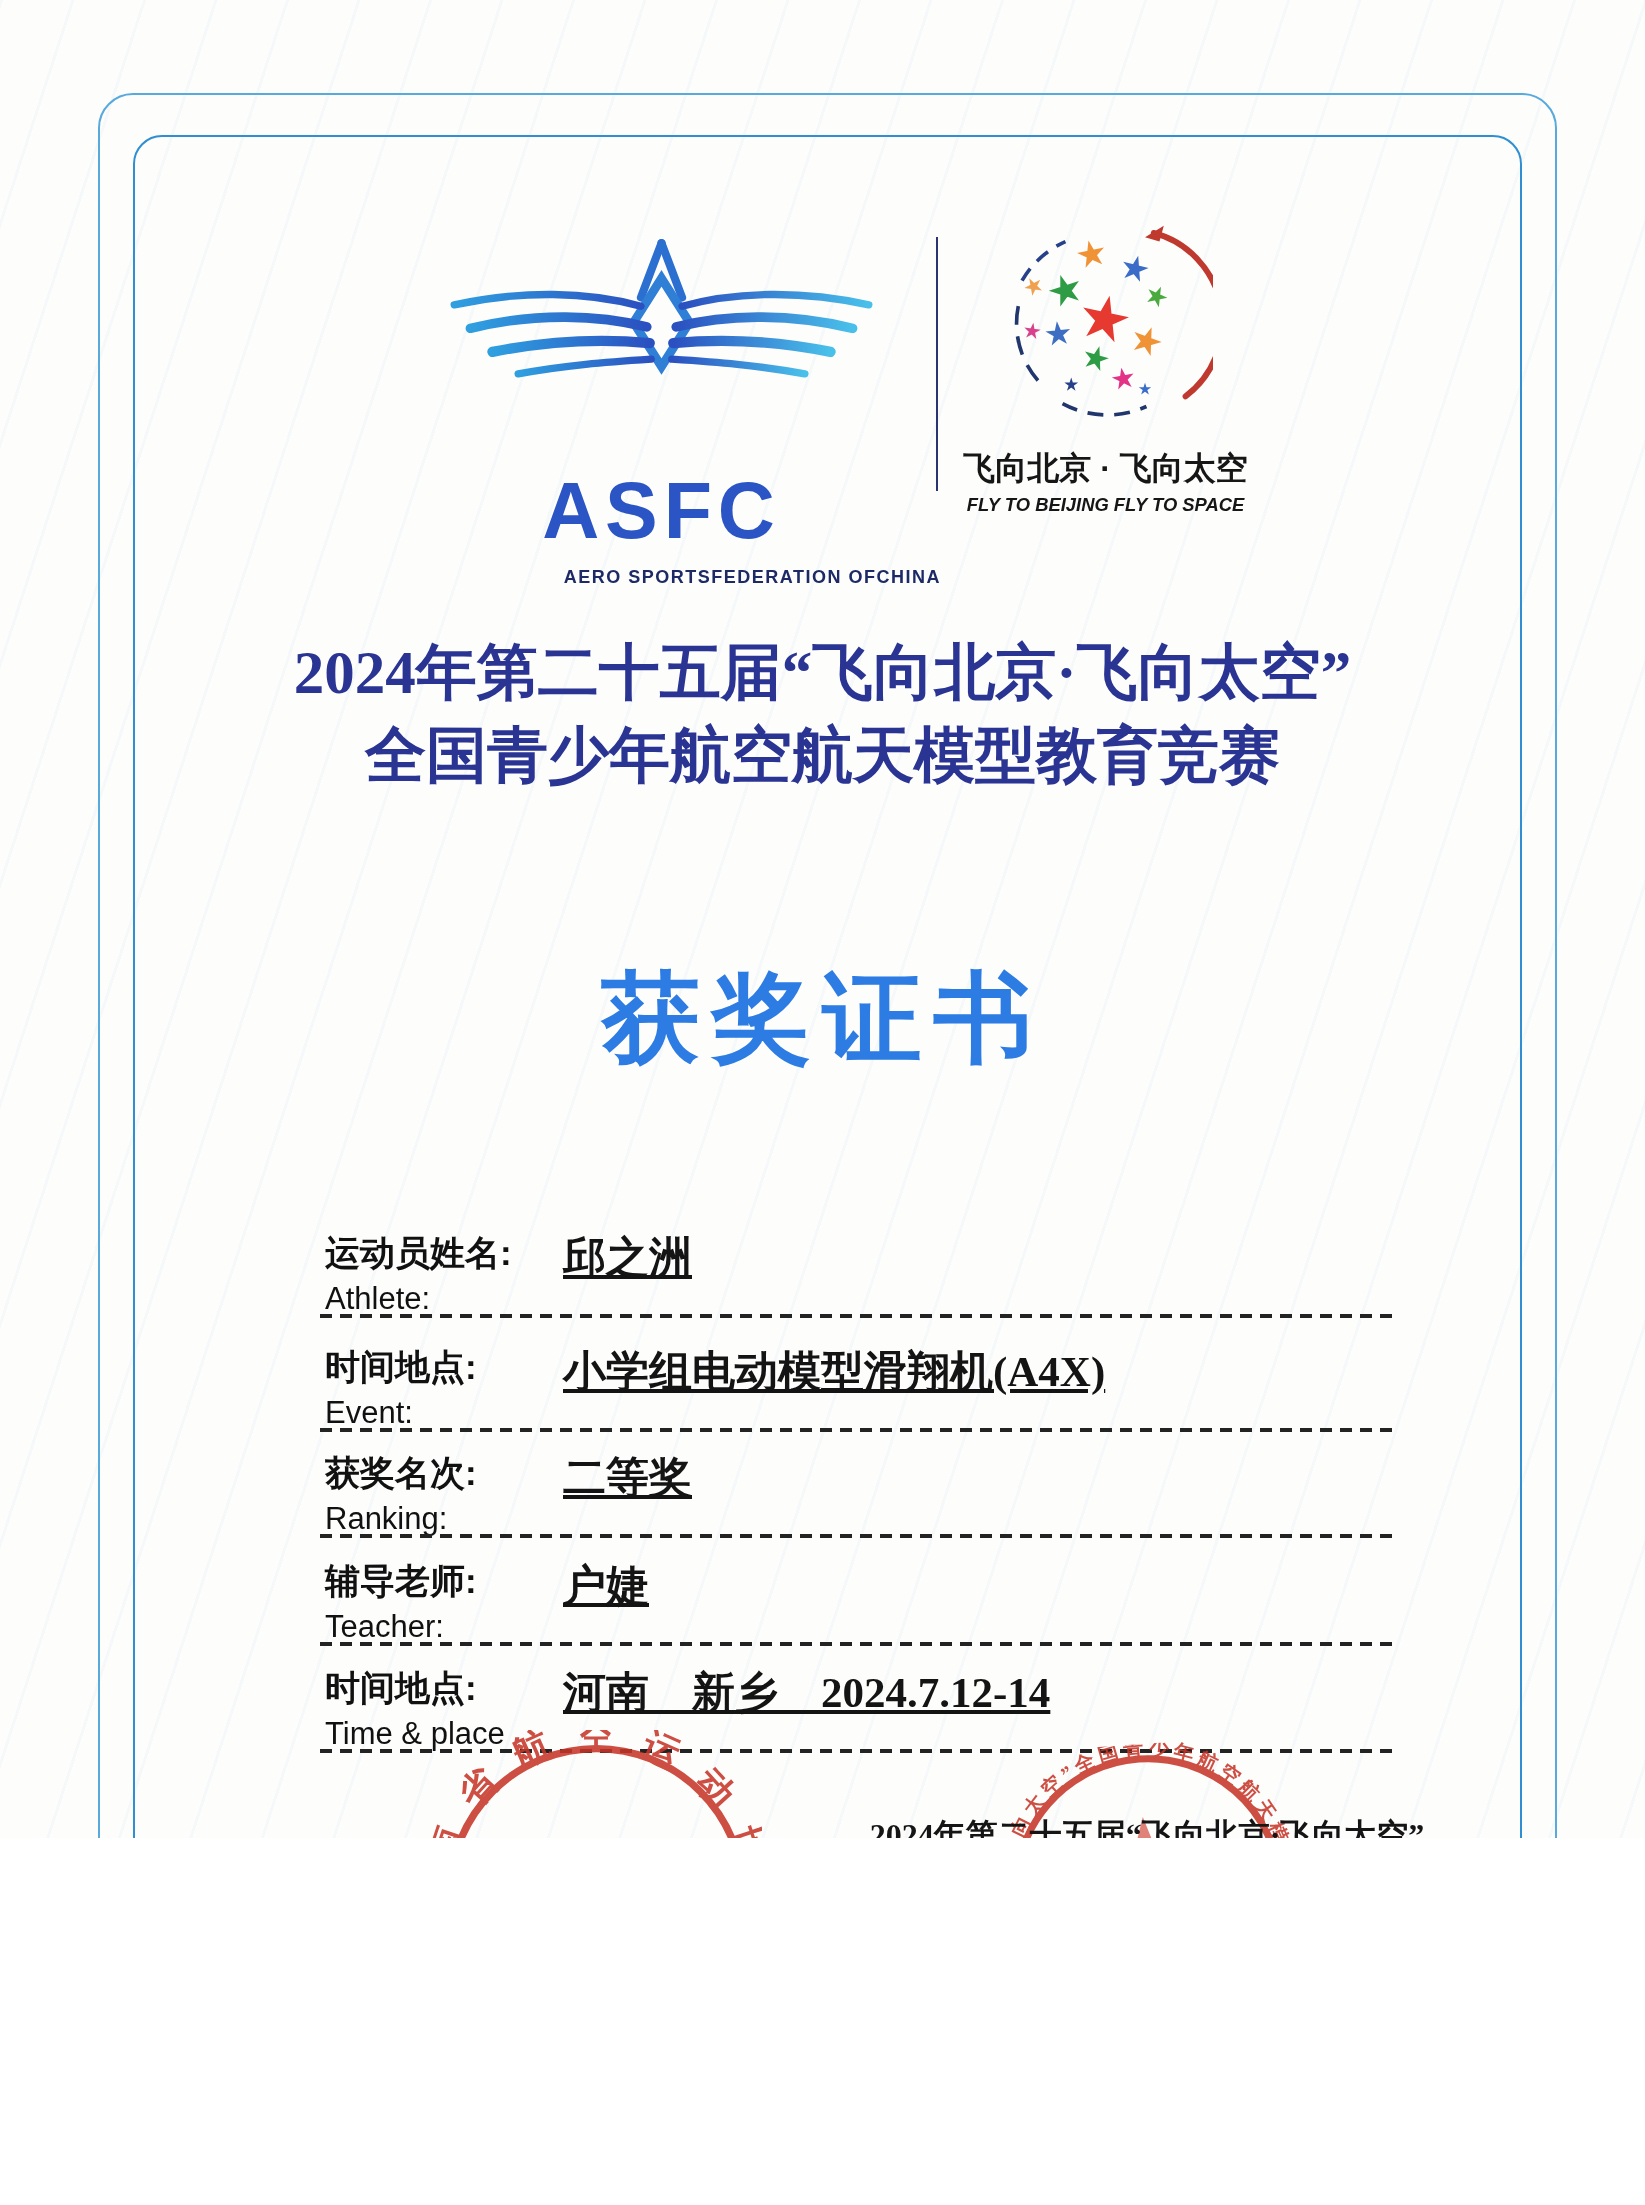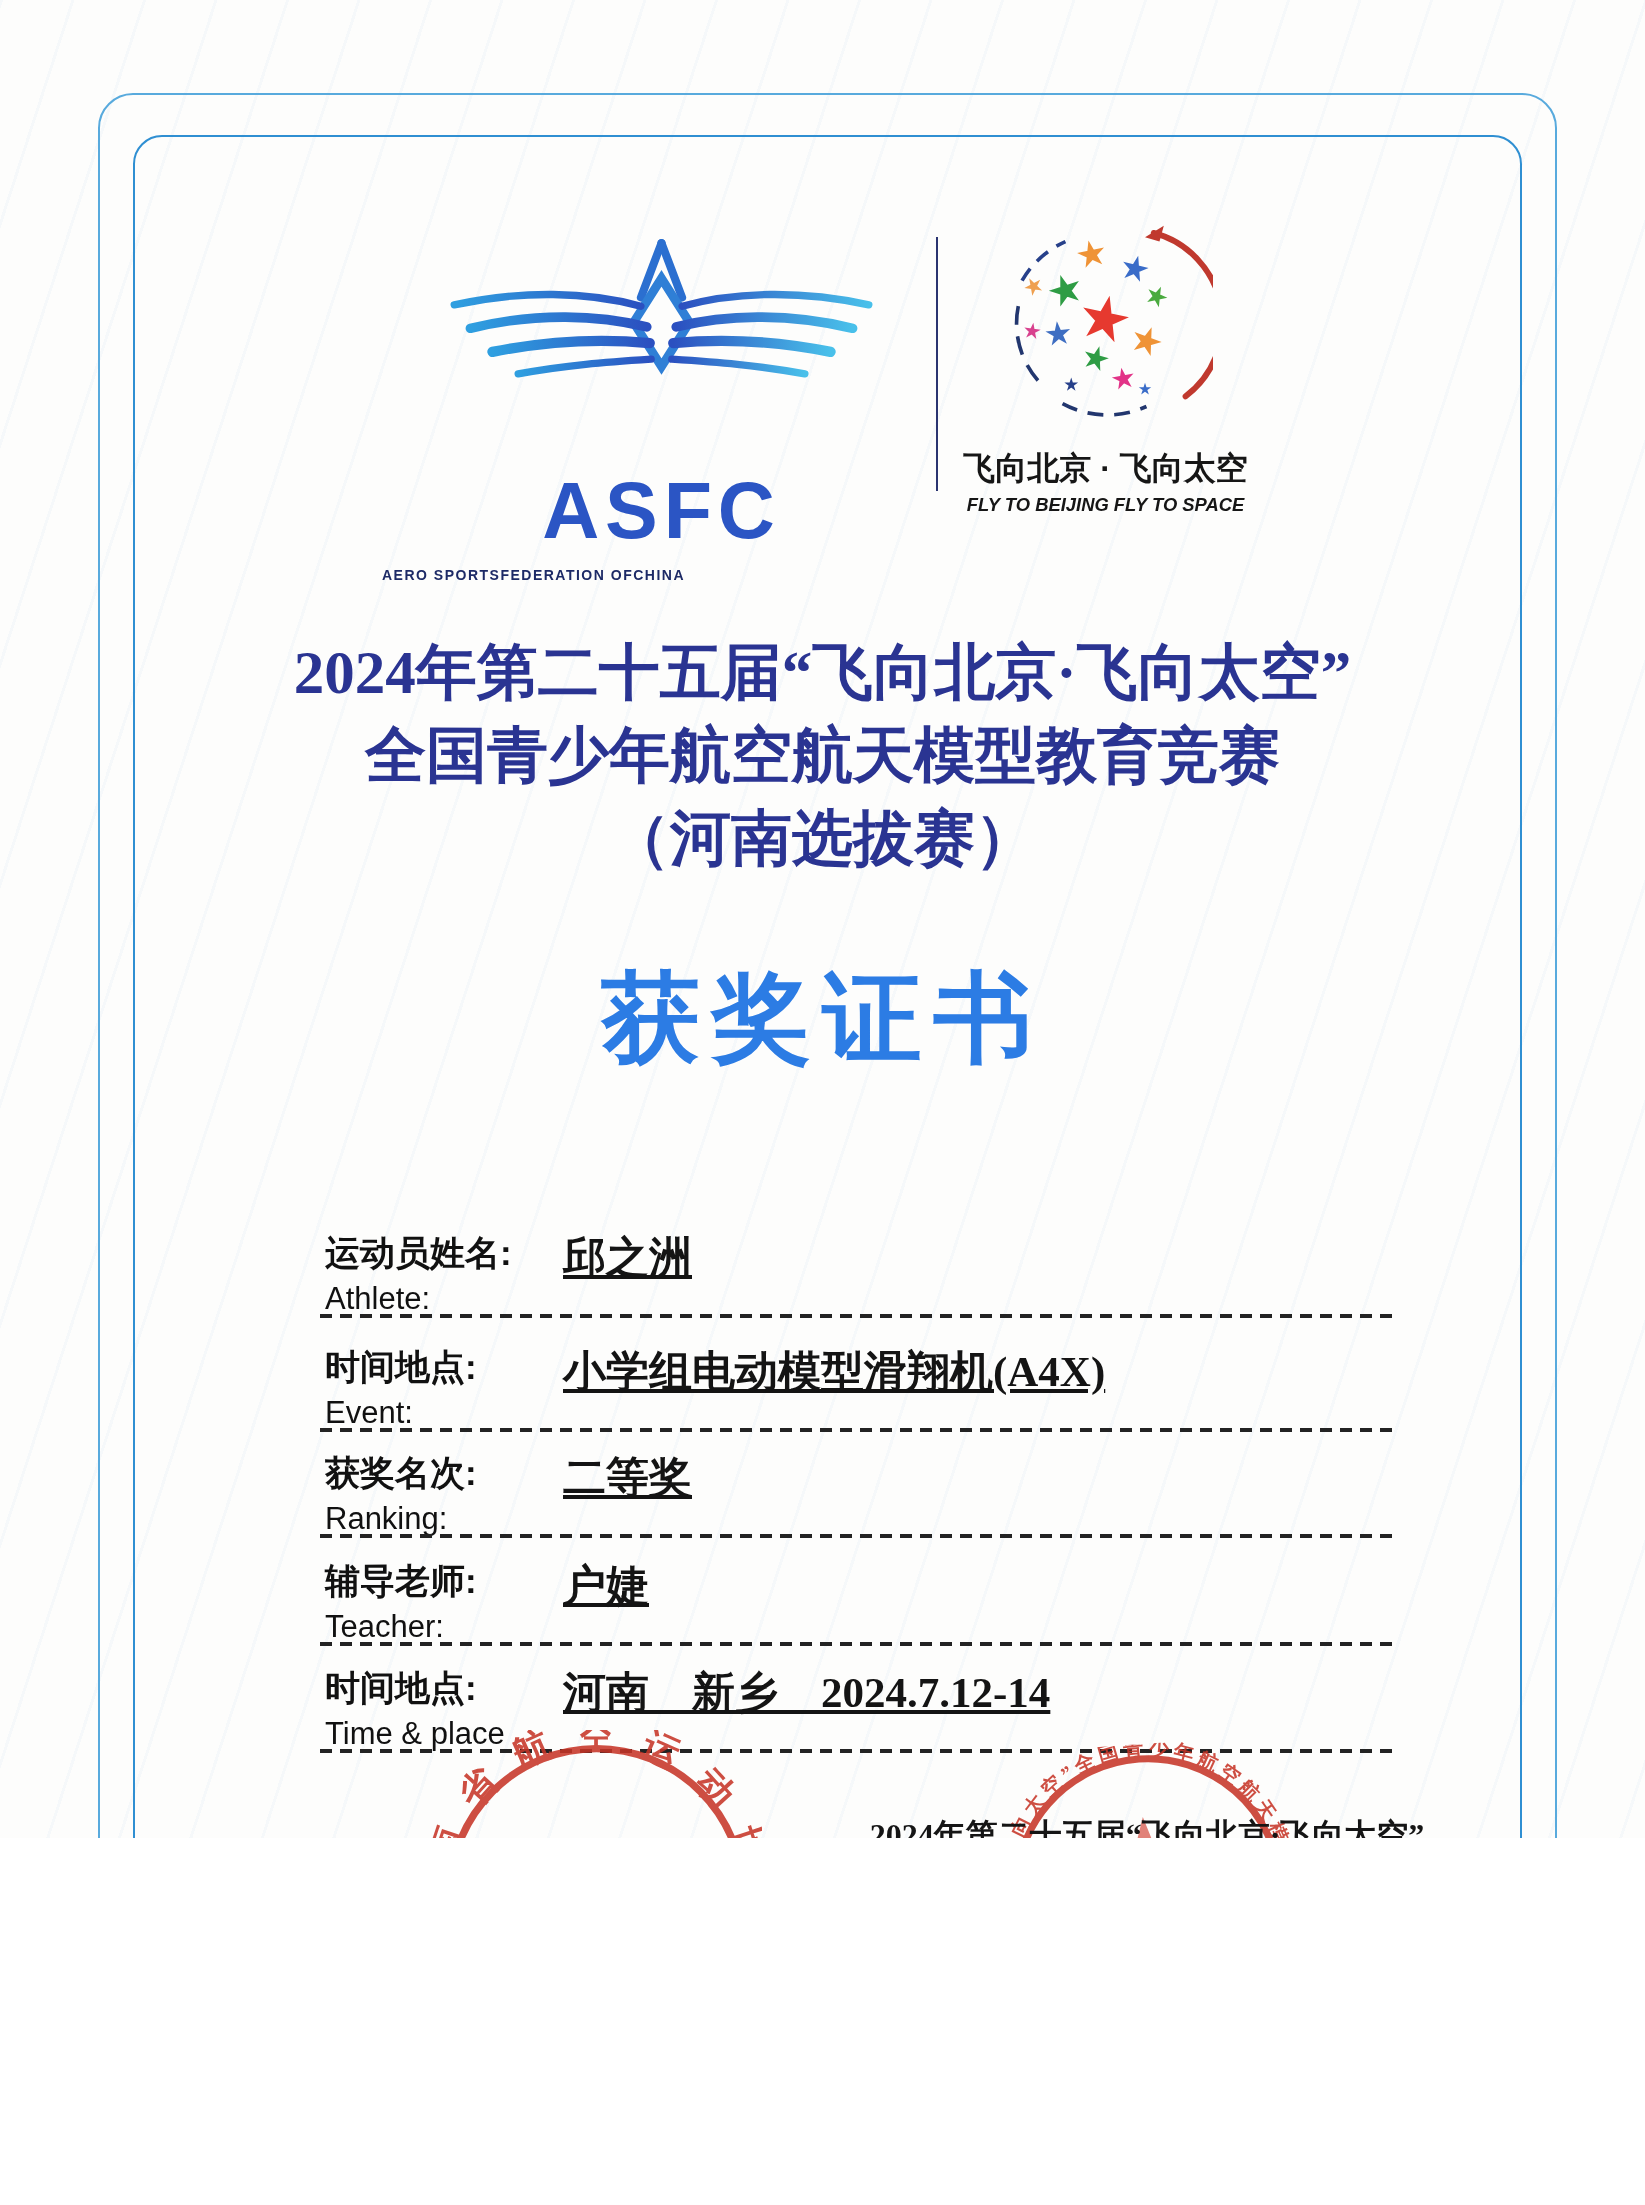--- a/index.html
+++ b/index.html
@@ -10,22 +10,22 @@
   
   .border-outer{position:absolute;left:98px;top:93px;width:1455px;height:2044px;
         border:2.2px solid #58aadd;border-radius:35px;z-index:2;}
   .border-inner{position:absolute;left:133px;top:135px;width:1385px;height:1969px;
         border:2.9px solid #2f8fd2;border-radius:29px;z-index:2;}
   
   .asfc-logo{position:absolute;left:441px;top:234px;width:441px;height:221px;z-index:3;}
   .asfc-acronym{position:absolute;left:441px;top:465px;width:441px;text-align:center;
         font-size:79px;font-weight:bold;letter-spacing:5.9px;color:#2b55c4;z-index:3;
         font-family:"Liberation Sans",sans-serif;}
-  .asfc-subtitle{position:absolute;left:382px;top:567px;width:559px;text-align:left;
-        font-size:14px;font-weight:bold;letter-spacing:1.5px;color:#1d2a66;z-index:3;}
+  .asfc-subtitle{position:absolute;left:382px;top:567px;width:559px;text-align:right;
+        font-size:18px;font-weight:bold;letter-spacing:1.5px;color:#1d2a66;z-index:3;}
   .logo-divider{position:absolute;left:936px;top:237px;width:2.2px;height:254px;background:#2a3470;z-index:3;}
   .globe-logo{position:absolute;left:996px;top:217px;width:217px;height:217px;z-index:3;}
   .fly-cn{position:absolute;left:951px;top:447px;width:309px;text-align:center;
         font-size:32px;font-weight:bold;color:#161616;z-index:3;}
   .fly-en{position:absolute;left:951px;top:494px;width:309px;text-align:center;
         font-size:18.4px;font-weight:bold;font-style:italic;color:#161616;z-index:3;}
   
   .title{position:absolute;left:124px;top:631px;width:1397px;text-align:center;z-index:3;
         font-family:"Liberation Serif",serif;font-weight:bold;color:#2a3492;
         font-size:61px;line-height:83px;}
@@ -118,21 +118,20 @@
     <use href="#starp" transform="translate(50,158) rotate(8) scale(12)" fill="#d8418e"></use>
     <use href="#starp" transform="translate(104,232) rotate(0) scale(10)" fill="#27408a"></use>
     <use href="#starp" transform="translate(206,238) rotate(0) scale(9)" fill="#3a6cc8"></use>
   </svg>
   <div class="fly-cn">飞向北京 · 飞向太空</div>
   <div class="fly-en">FLY TO BEIJING FLY TO SPACE</div>
 
   <div class="title">
     <div>2024年第二十五届“飞向北京·飞向太空”</div>
     <div>全国青少年航空航天模型教育竞赛</div>
-    <div>（河南选拔赛）</div>
   </div>
   <div class="heading">获奖证书</div>
 
   <div class="field-row" style="top:1208px;">
     <div class="f-label">
       <div class="f-label-cn">运动员姓名:</div>
       <div class="f-label-en">Athlete:</div>
     </div>
     <div class="f-value">邱之洲</div>
   </div>

